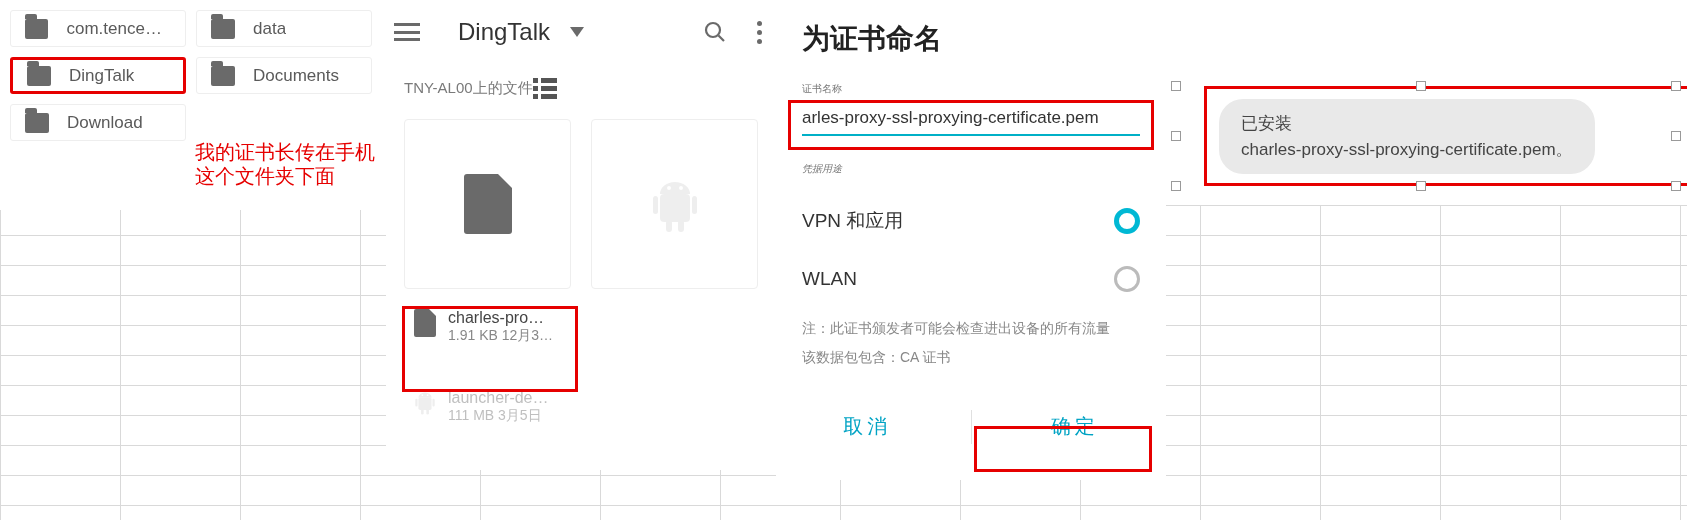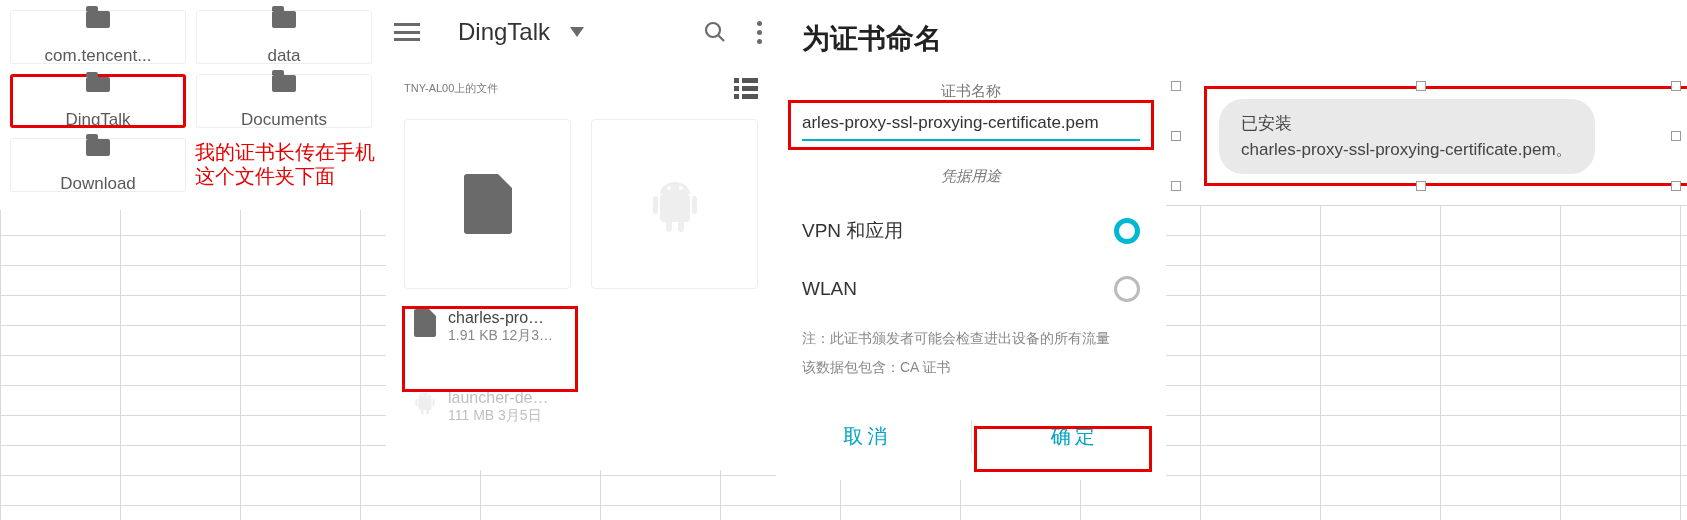--- a/index.html
+++ b/index.html
@@ -14,23 +14,23 @@
         linear-gradient(to bottom, #d9d9d9 1px, transparent 1px);
       background-size: 120px 30px;
     }
 
     .panel { position: absolute; background: #fff; }
 
     
     .p1 { left: 0; top: 0; width: 386px; height: 210px; }
     .folder-grid { display: flex; flex-wrap: wrap; gap: 10px; padding: 10px; }
     .folder {
-      width: 176px; height: 54px; background: #fff; border: 1px solid #eee;
+      width: 176px; height: 37px; background: #fff; border: 1px solid #eee;
       border-radius: 3px; display: flex; align-items: center; padding: 0 14px;
-      color: #5a5a5a; font-size: 17px; gap: 18px; cursor: pointer; flex-direction: column;
+      color: #5a5a5a; font-size: 17px; gap: 18px; cursor: pointer;
     }
     .folder-icon { width: 24px; height: 20px; background: #6a6a6a; border-radius: 2px; position: relative; display: inline-block; }
     .folder-icon::before { content: ""; position: absolute; top: -5px; left: 0; width: 12px; height: 5px; background: #6a6a6a; border-radius: 2px 2px 0 0; }
     .folder-label { white-space: nowrap; overflow: hidden; text-overflow: ellipsis; }
     .highlight-red { border: 3px solid #e60000 !important; }
 
     .anno { position: absolute; color: #e60000; font-size: 20px; font-family: SimSun, "宋体", serif; line-height: 1.2; pointer-events: none; }
     .anno1 { left: 195px; top: 140px; width: 190px; }
     .anno2 { left: 400px; top: 155px; }
 
@@ -38,21 +38,21 @@
     .p2 { left: 386px; top: 0; width: 390px; height: 470px; }
     .p2-top { display: flex; align-items: center; height: 64px; padding: 0 8px; gap: 10px; }
     .menu-icon { width: 26px; height: 18px; display: flex; flex-direction: column; justify-content: space-between; cursor: pointer; }
     .menu-icon span { height: 3px; background: #6a6a6a; }
     .p2-title { font-size: 24px; color: #333; margin-left: 28px; }
     .caret-down { width: 0; height: 0; border-left: 7px solid transparent; border-right: 7px solid transparent; border-top: 10px solid #6a6a6a; margin-left: 10px; cursor: pointer; display:inline-block;}
     .spacer { flex: 1; }
     .icon-btn { width: 28px; height: 28px; display: flex; align-items: center; justify-content: center; cursor: pointer; color: #6a6a6a; }
     .dots { display: flex; flex-direction: column; gap: 4px; margin-left: 18px; margin-right: 6px; cursor: pointer;}
     .dots span { width: 5px; height: 5px; border-radius: 50%; background: #6a6a6a; }
-    .p2-sub { display:flex; align-items:center; justify-content: space-between; padding: 14px 18px 10px 18px; color:#7a7a7a; font-size:11px;}
+    .p2-sub { display:flex; align-items:center; padding: 14px 18px 10px 18px; color:#7a7a7a; font-size:15px;}
     .list-toggle { display:flex; flex-direction:column; gap:3px; cursor:pointer;}
     .list-toggle div{ display:flex; gap:3px;}
     .list-toggle span.sq{ width:5px;height:5px;background:#555;}
     .list-toggle span.bar{ width:16px;height:5px;background:#555;}
     .file-row { display: flex; gap: 20px; padding: 10px 18px; }
     .file-card {
       width: 168px; height: 170px; border: 1px solid #eee; border-radius: 4px;
       display: flex; align-items: center; justify-content: center; cursor: pointer;
     }
     .file-big-icon { width: 48px; height: 60px; background: #6a6a6a; border-radius: 3px; position: relative; }
@@ -67,21 +67,21 @@
     .android-small{ width:22px; height:26px; opacity:0.25; flex:none;}
     .fm-name { font-size: 16px; color:#444; white-space:nowrap; overflow:hidden; text-overflow:ellipsis;}
     .fm-sub { font-size: 14px; color:#888; white-space:nowrap; overflow:hidden; text-overflow:ellipsis;}
     .dim .fm-name, .dim .fm-sub { color: #bfbfbf; }
     .red-box { position:absolute; border:3px solid #e60000; pointer-events:none; }
     .rb1 { left: 402px; top: 306px; width: 176px; height: 86px; }
 
     
     .p3 { left: 776px; top: 0; width: 390px; height: 480px; padding: 0; }
     .p3 h2 { font-size: 28px; font-weight: 600; color: #222; padding: 20px 26px 24px 26px; }
-    .p3 .field-label { font-size: 15px; color: #777; padding: 0 26px 6px 26px; text-align: center; }
+    .p3 .field-label { font-size: 10px; color: #777; padding: 0 26px 6px 26px; }
     .p3 .input-wrap { margin: 0 18px; padding: 0 8px; }
     .p3 input.cert {
       width: 100%; border: none; border-bottom: 2px solid #00b0c7; font-size: 17px;
       padding: 6px 0; color: #333; outline: none; background: transparent;
     }
     .rb2 { left: 788px; top: 100px; width: 366px; height: 50px; }
     .radio-list { padding: 10px 6px 0 6px; }
     .radio-item { display:flex; align-items:center; justify-content:space-between; padding: 16px 20px; font-size: 19px; color:#333; cursor:pointer;}
     .radio { width: 26px; height: 26px; border: 3px solid #bbb; border-radius: 50%; display:inline-block; position:relative;}
     .radio.checked { border-color: #00b8d4; border-width: 5px; }

